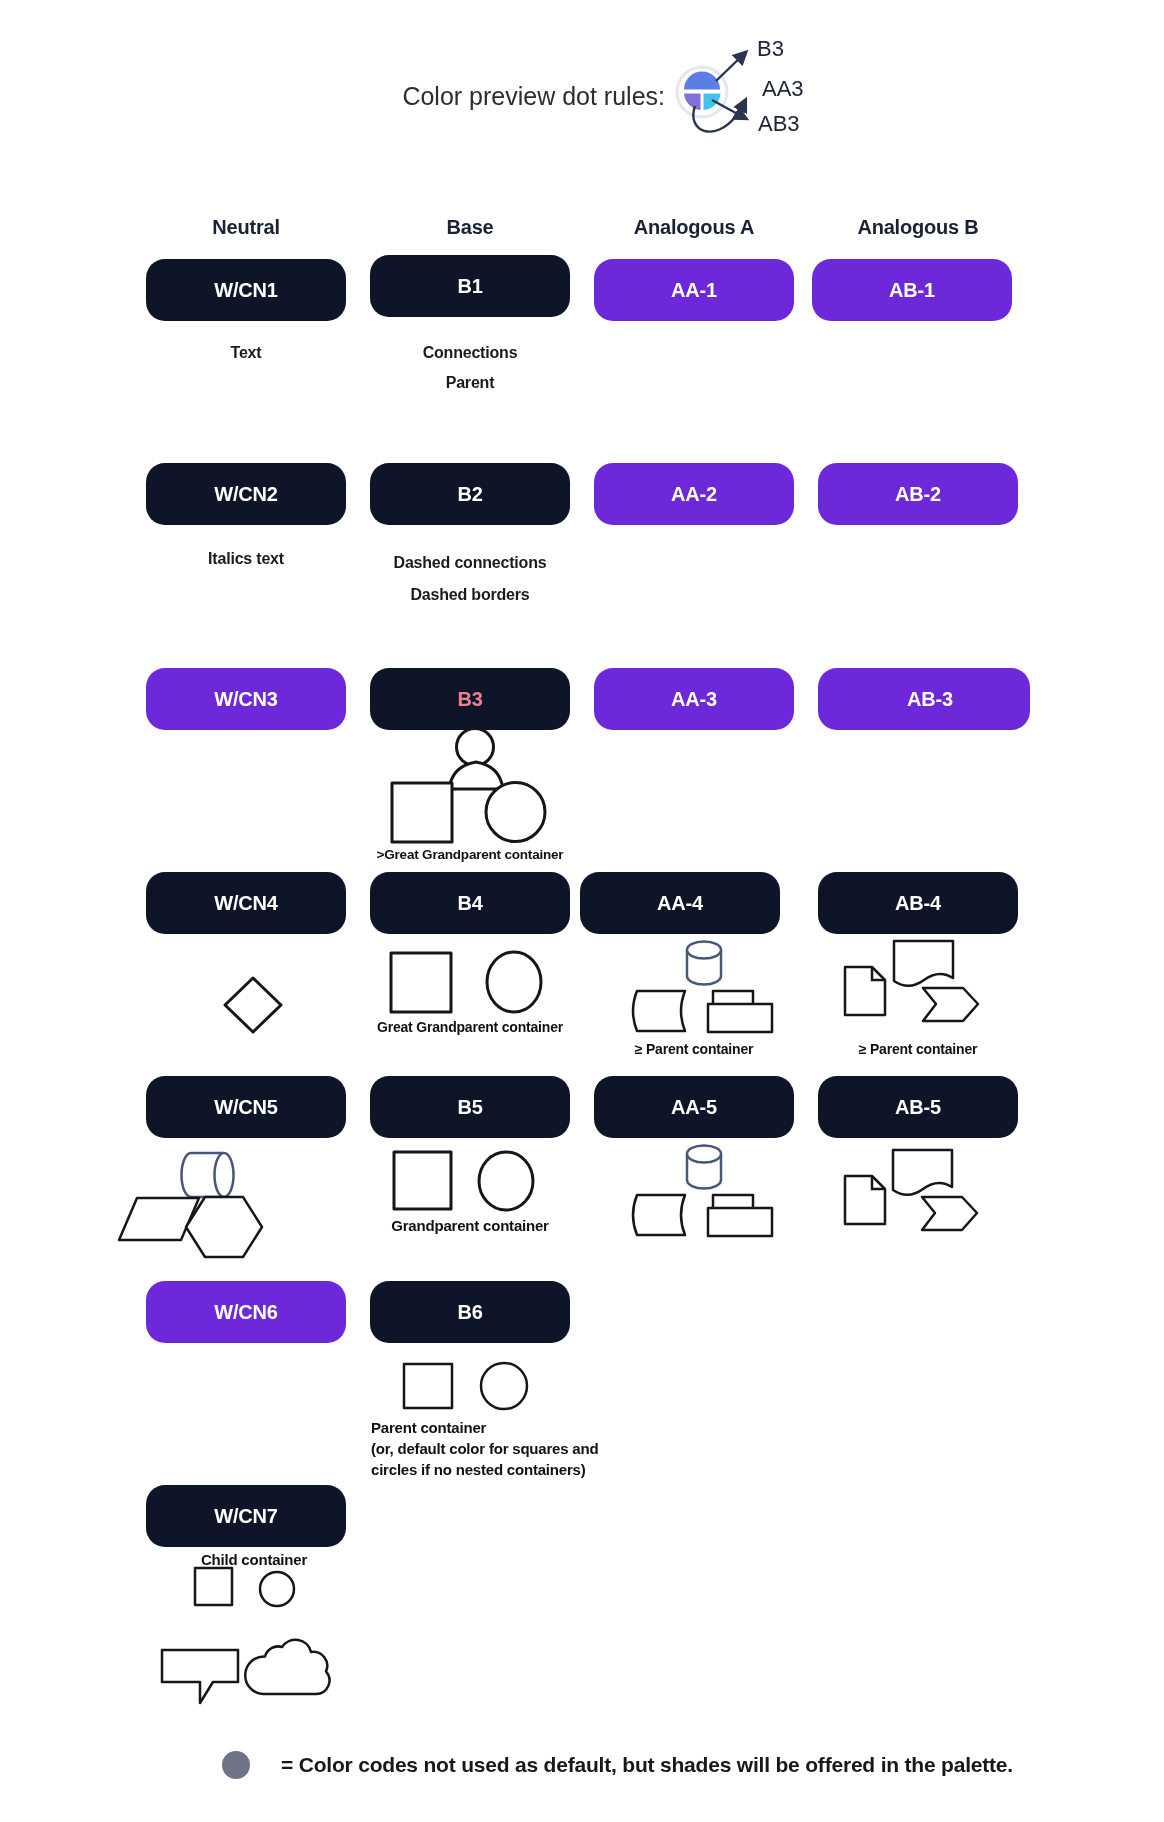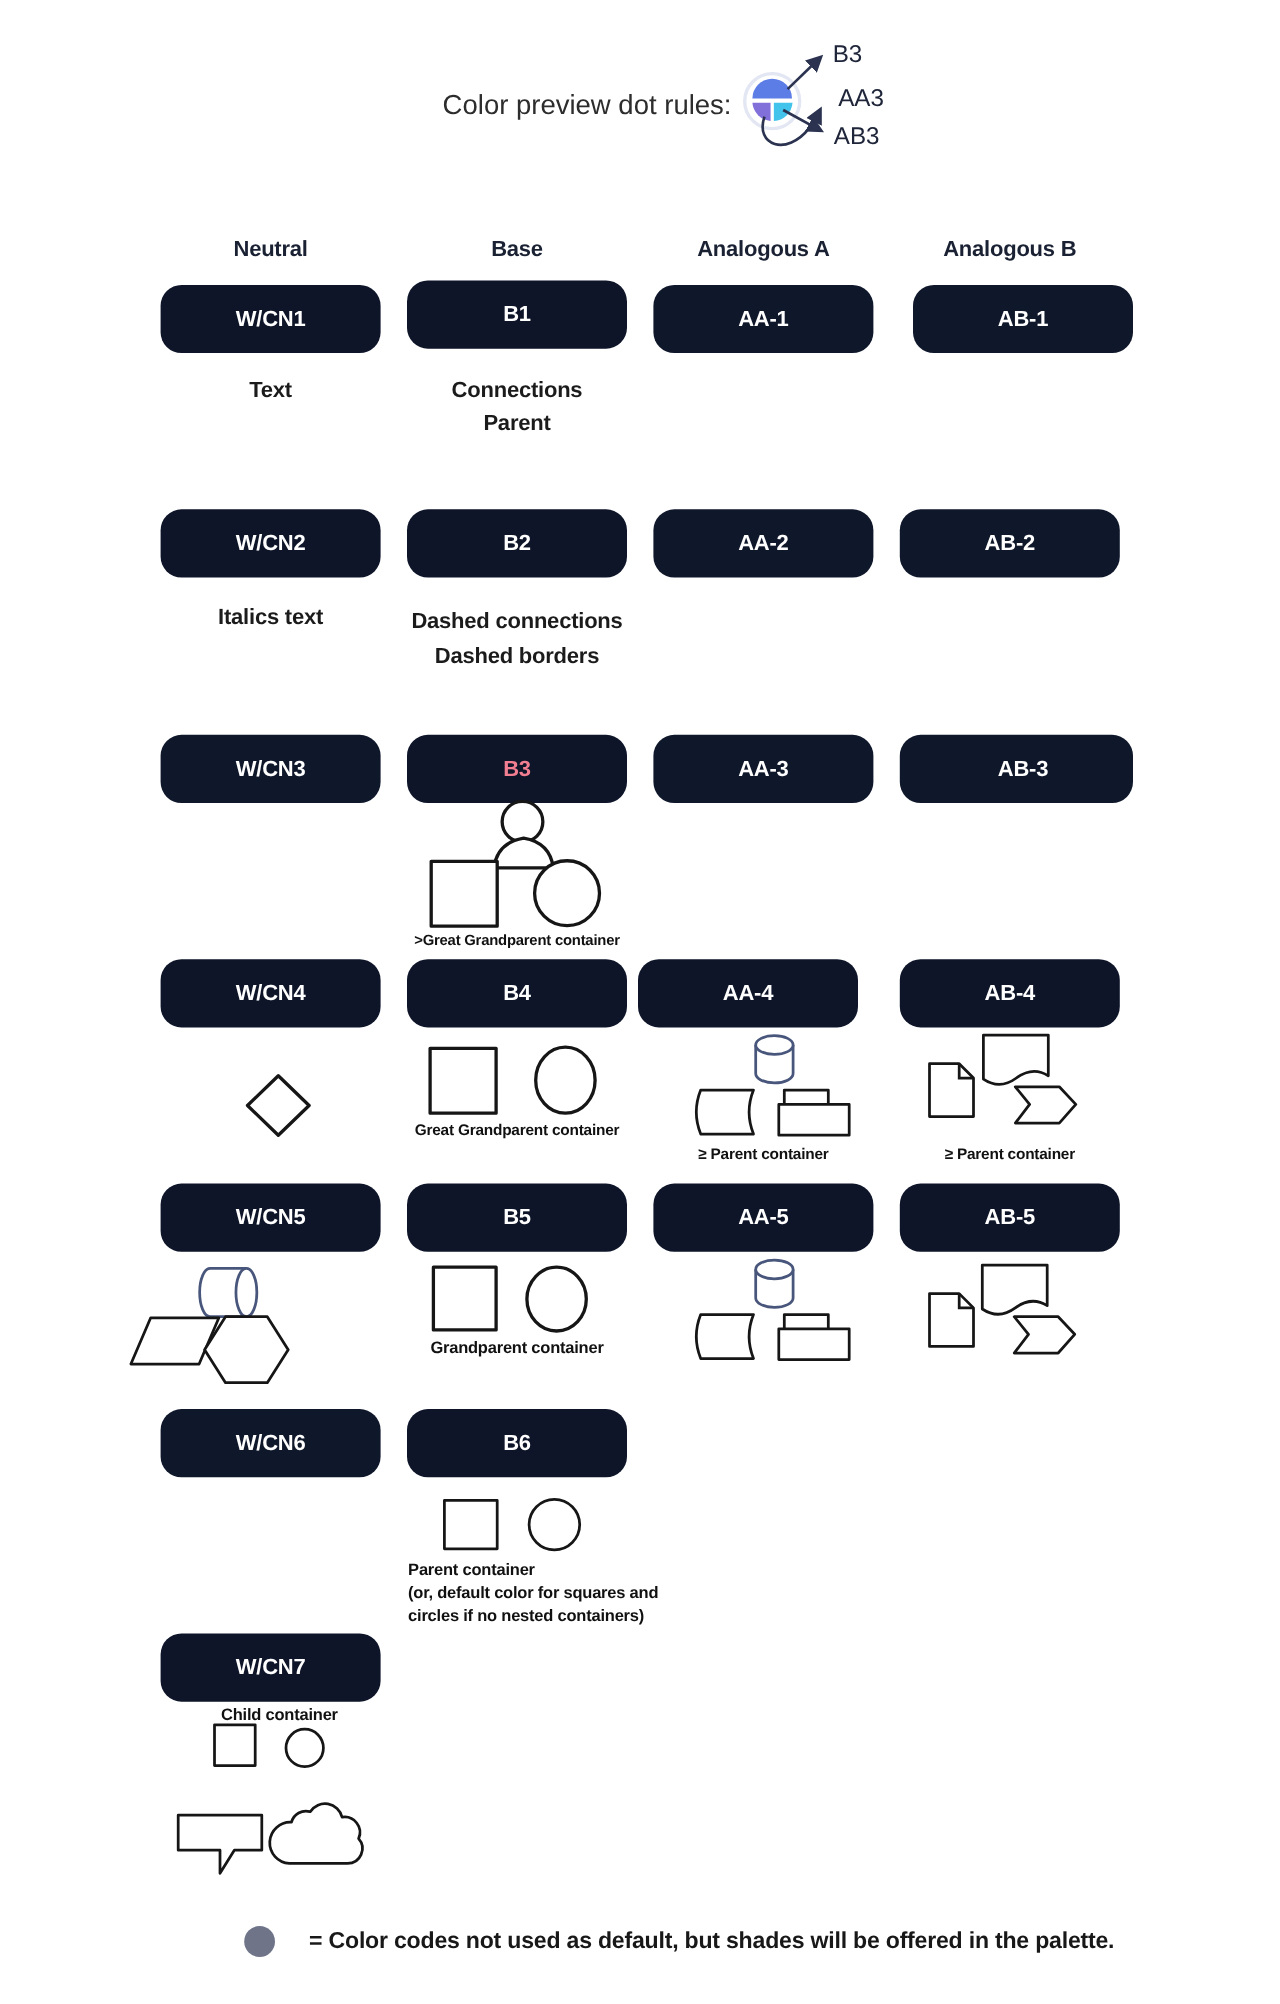--- a/index.html
+++ b/index.html
@@ -5,23 +5,23 @@
   html,body{margin:0;padding:0;background:#ffffff;}
   .canvas{position:relative;width:1164px;height:1822px;background:#fff;overflow:hidden;
           font-family:"Liberation Sans","DejaVu Sans",sans-serif;}
   .abs{position:absolute;}
   .title{font-size:25px;color:#2d2d2d;text-align:right;}
   .dot-label{font-size:22px;color:#20263a;}
   .colhead{width:200px;text-align:center;font-size:20px;font-weight:700;color:#1a2133;letter-spacing:-0.2px;}
   .swatch{width:200px;height:62px;border-radius:19px;display:flex;align-items:center;justify-content:center;
           font-size:20px;font-weight:700;color:#ffffff;letter-spacing:-0.2px;}
   .swatch.dark{background:#0e1529;}
-  .swatch.gray{background:#0f172a;}
+  .swatch.gray{background:#6d28d9;}
   .swatch.pinktext{color:#f27e91;}
-  .note{width:200px;text-align:center;font-size:20px;font-weight:700;color:#1b1b1b;letter-spacing:-0.2px;}
+  .note{width:200px;text-align:center;font-size:16px;font-weight:700;color:#1b1b1b;letter-spacing:-0.2px;}
   .cap{width:260px;text-align:center;font-size:14px;font-weight:700;color:#111111;letter-spacing:-0.2px;}
   .cap.small{font-size:13.5px;}
   .cap.mid{font-size:15px;}
   .cap.left{text-align:left;width:300px;}
   .legend-dot{width:28px;height:28px;border-radius:50%;background:#6f7489;}
   .legend-text{font-size:21px;font-weight:700;color:#181818;letter-spacing:-0.2px;margin-left:18px;}
   svg.layer{position:absolute;left:0;top:0;pointer-events:none;}
   .shape{fill:#ffffff;stroke:#161616;stroke-width:3;stroke-linejoin:round;}
   .shape.thin{stroke-width:2.5;}
   .shape.blue{stroke:#49567c;stroke-width:2.5;}
@@ -38,21 +38,21 @@
   <div class="abs dot-label" style="left:758px;top:111px;">AB3</div>
 
   <div class="abs colhead" style="left:146px;top:216px;">Neutral</div>
   <div class="abs colhead" style="left:370px;top:216px;">Base</div>
   <div class="abs colhead" style="left:594px;top:216px;">Analogous A</div>
   <div class="abs colhead" style="left:818px;top:216px;">Analogous B</div>
 
   <div class="abs swatch dark" style="left:146px;top:259px;">W/CN1</div>
   <div class="abs swatch dark" style="left:370px;top:255px;">B1</div>
   <div class="abs swatch gray" style="left:594px;top:259px;">AA-1</div>
-  <div class="abs swatch gray" style="left:830px;top:259px;">AB-1</div>
+  <div class="abs swatch gray" style="left:812px;top:259px;">AB-1</div>
 
   <div class="abs swatch dark" style="left:146px;top:463px;">W/CN2</div>
   <div class="abs swatch dark" style="left:370px;top:463px;">B2</div>
   <div class="abs swatch gray" style="left:594px;top:463px;">AA-2</div>
   <div class="abs swatch gray" style="left:818px;top:463px;">AB-2</div>
 
   <div class="abs swatch gray" style="left:146px;top:668px;">W/CN3</div>
   <div class="abs swatch dark pinktext" style="left:370px;top:668px;">B3</div>
   <div class="abs swatch gray" style="left:594px;top:668px;">AA-3</div>
   <div class="abs swatch gray" style="left:818px;top:668px;padding-left:12px;">AB-3</div>

